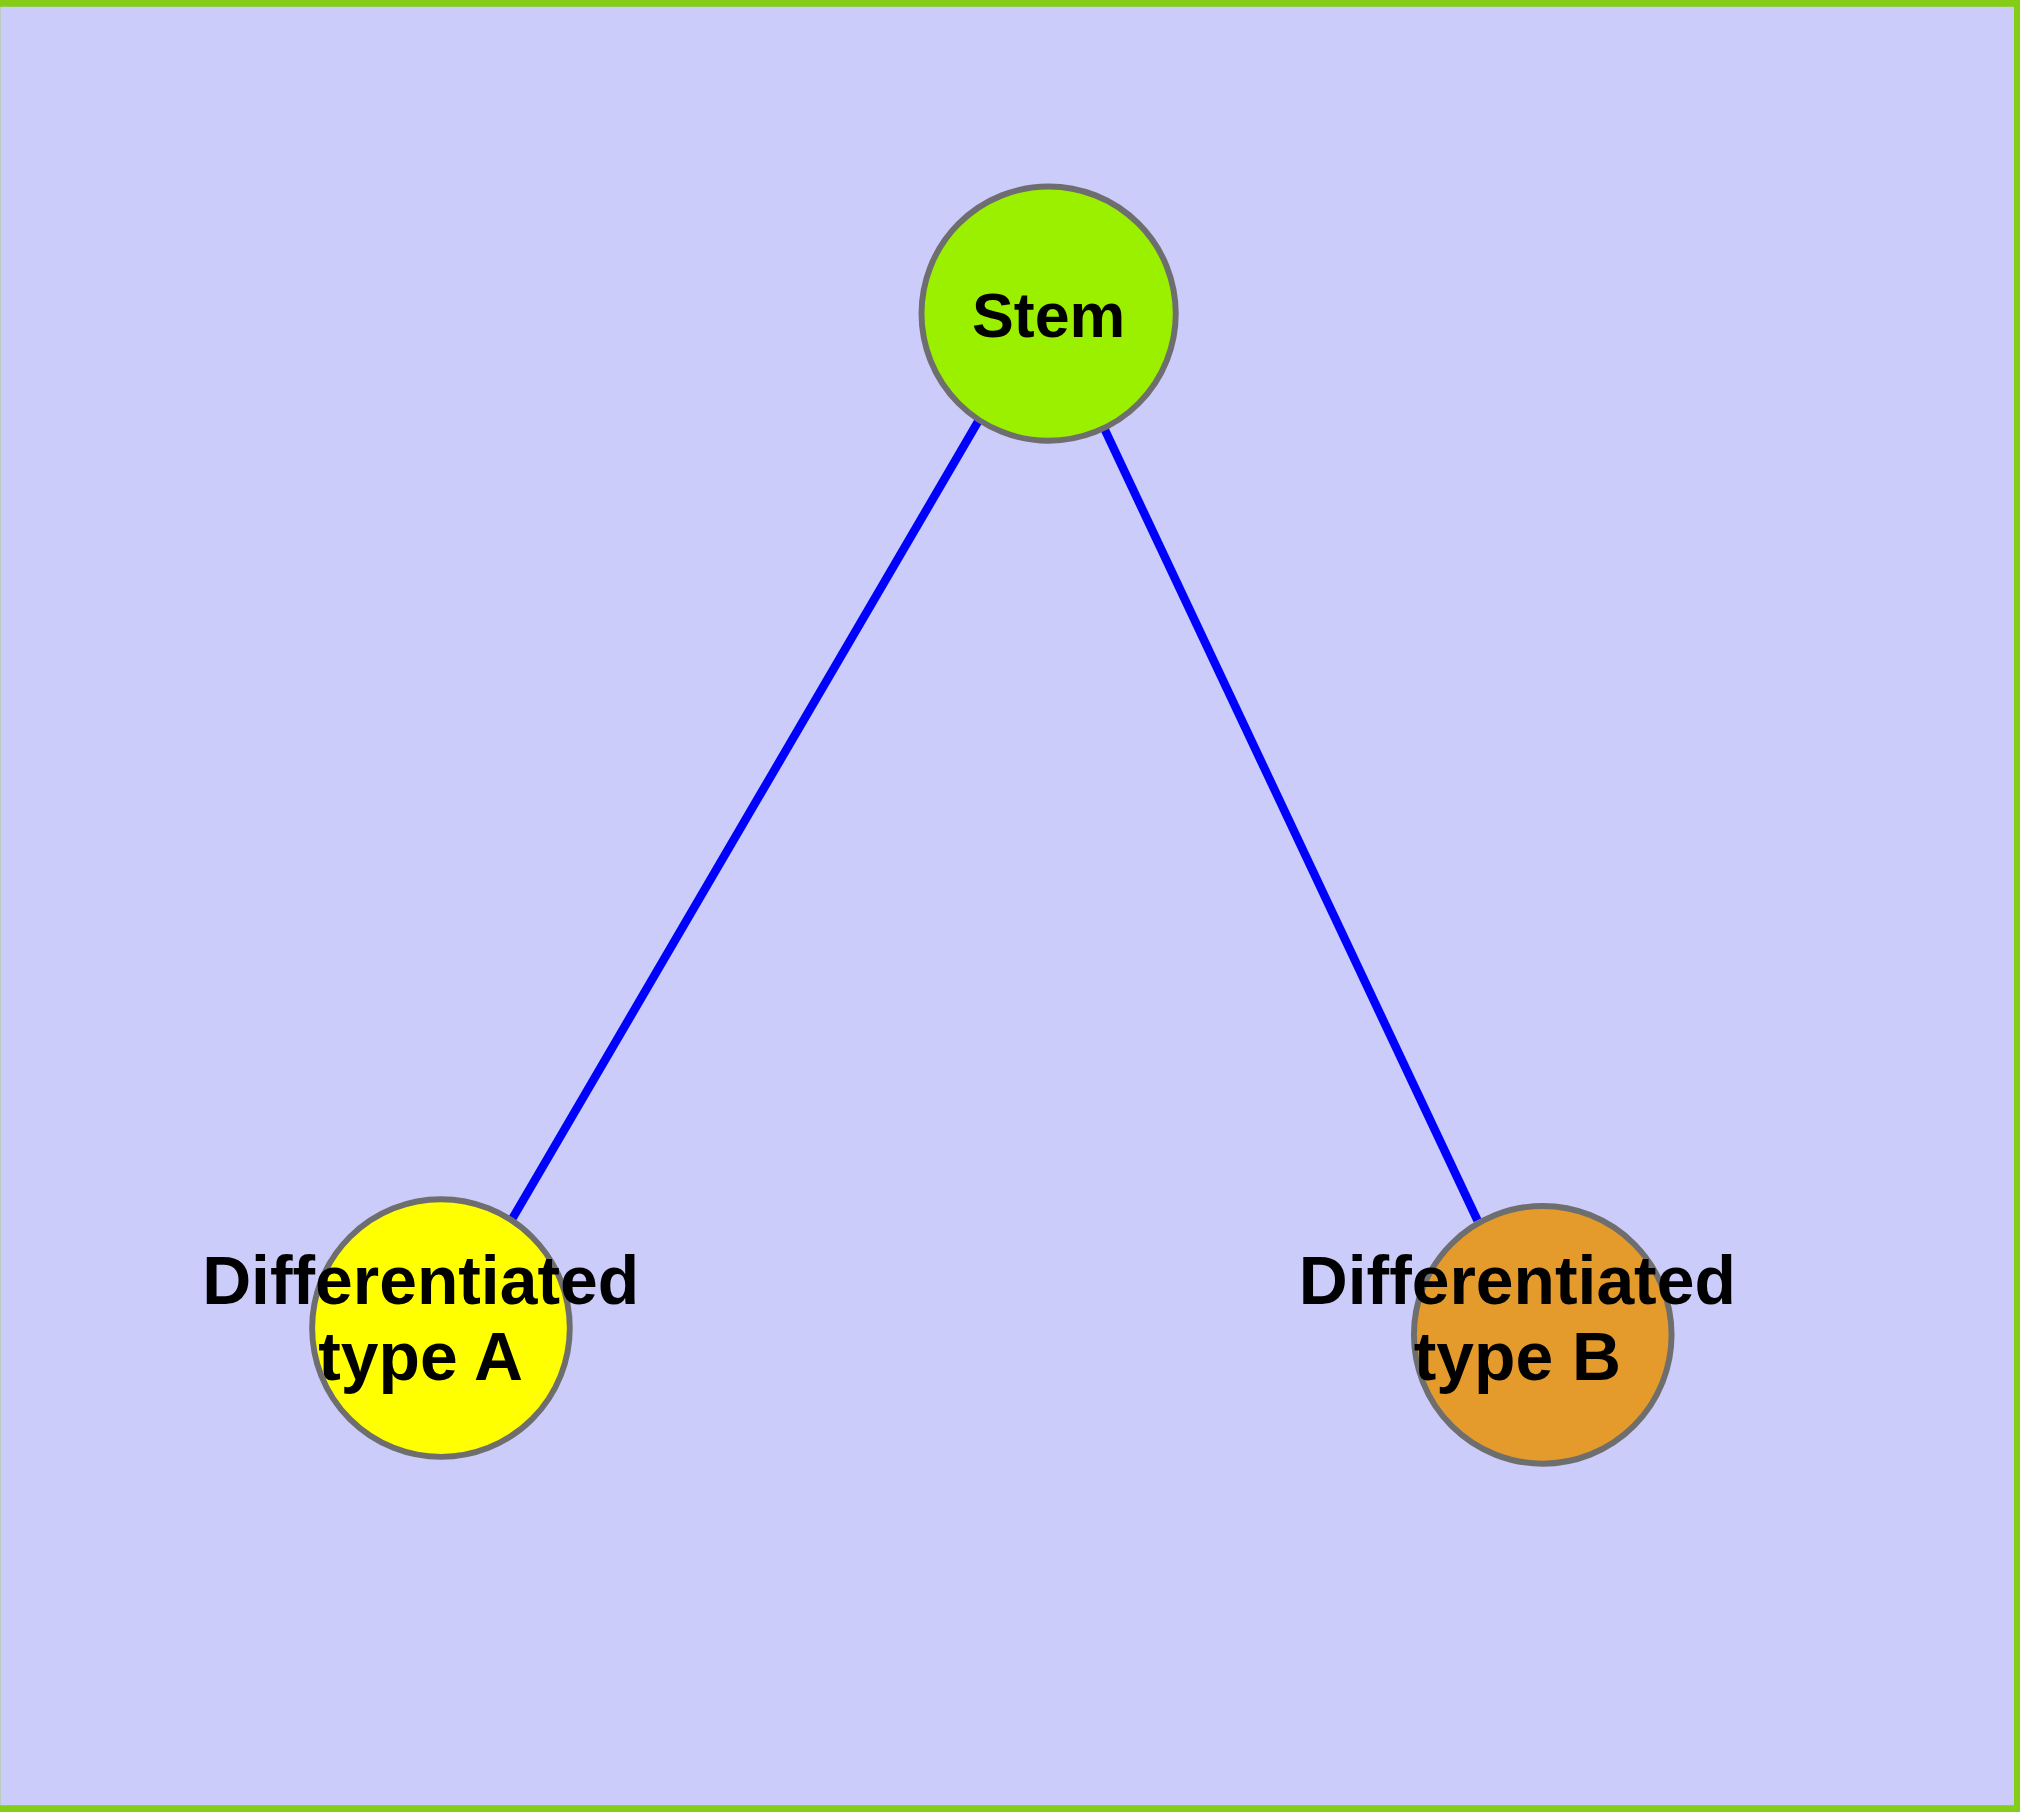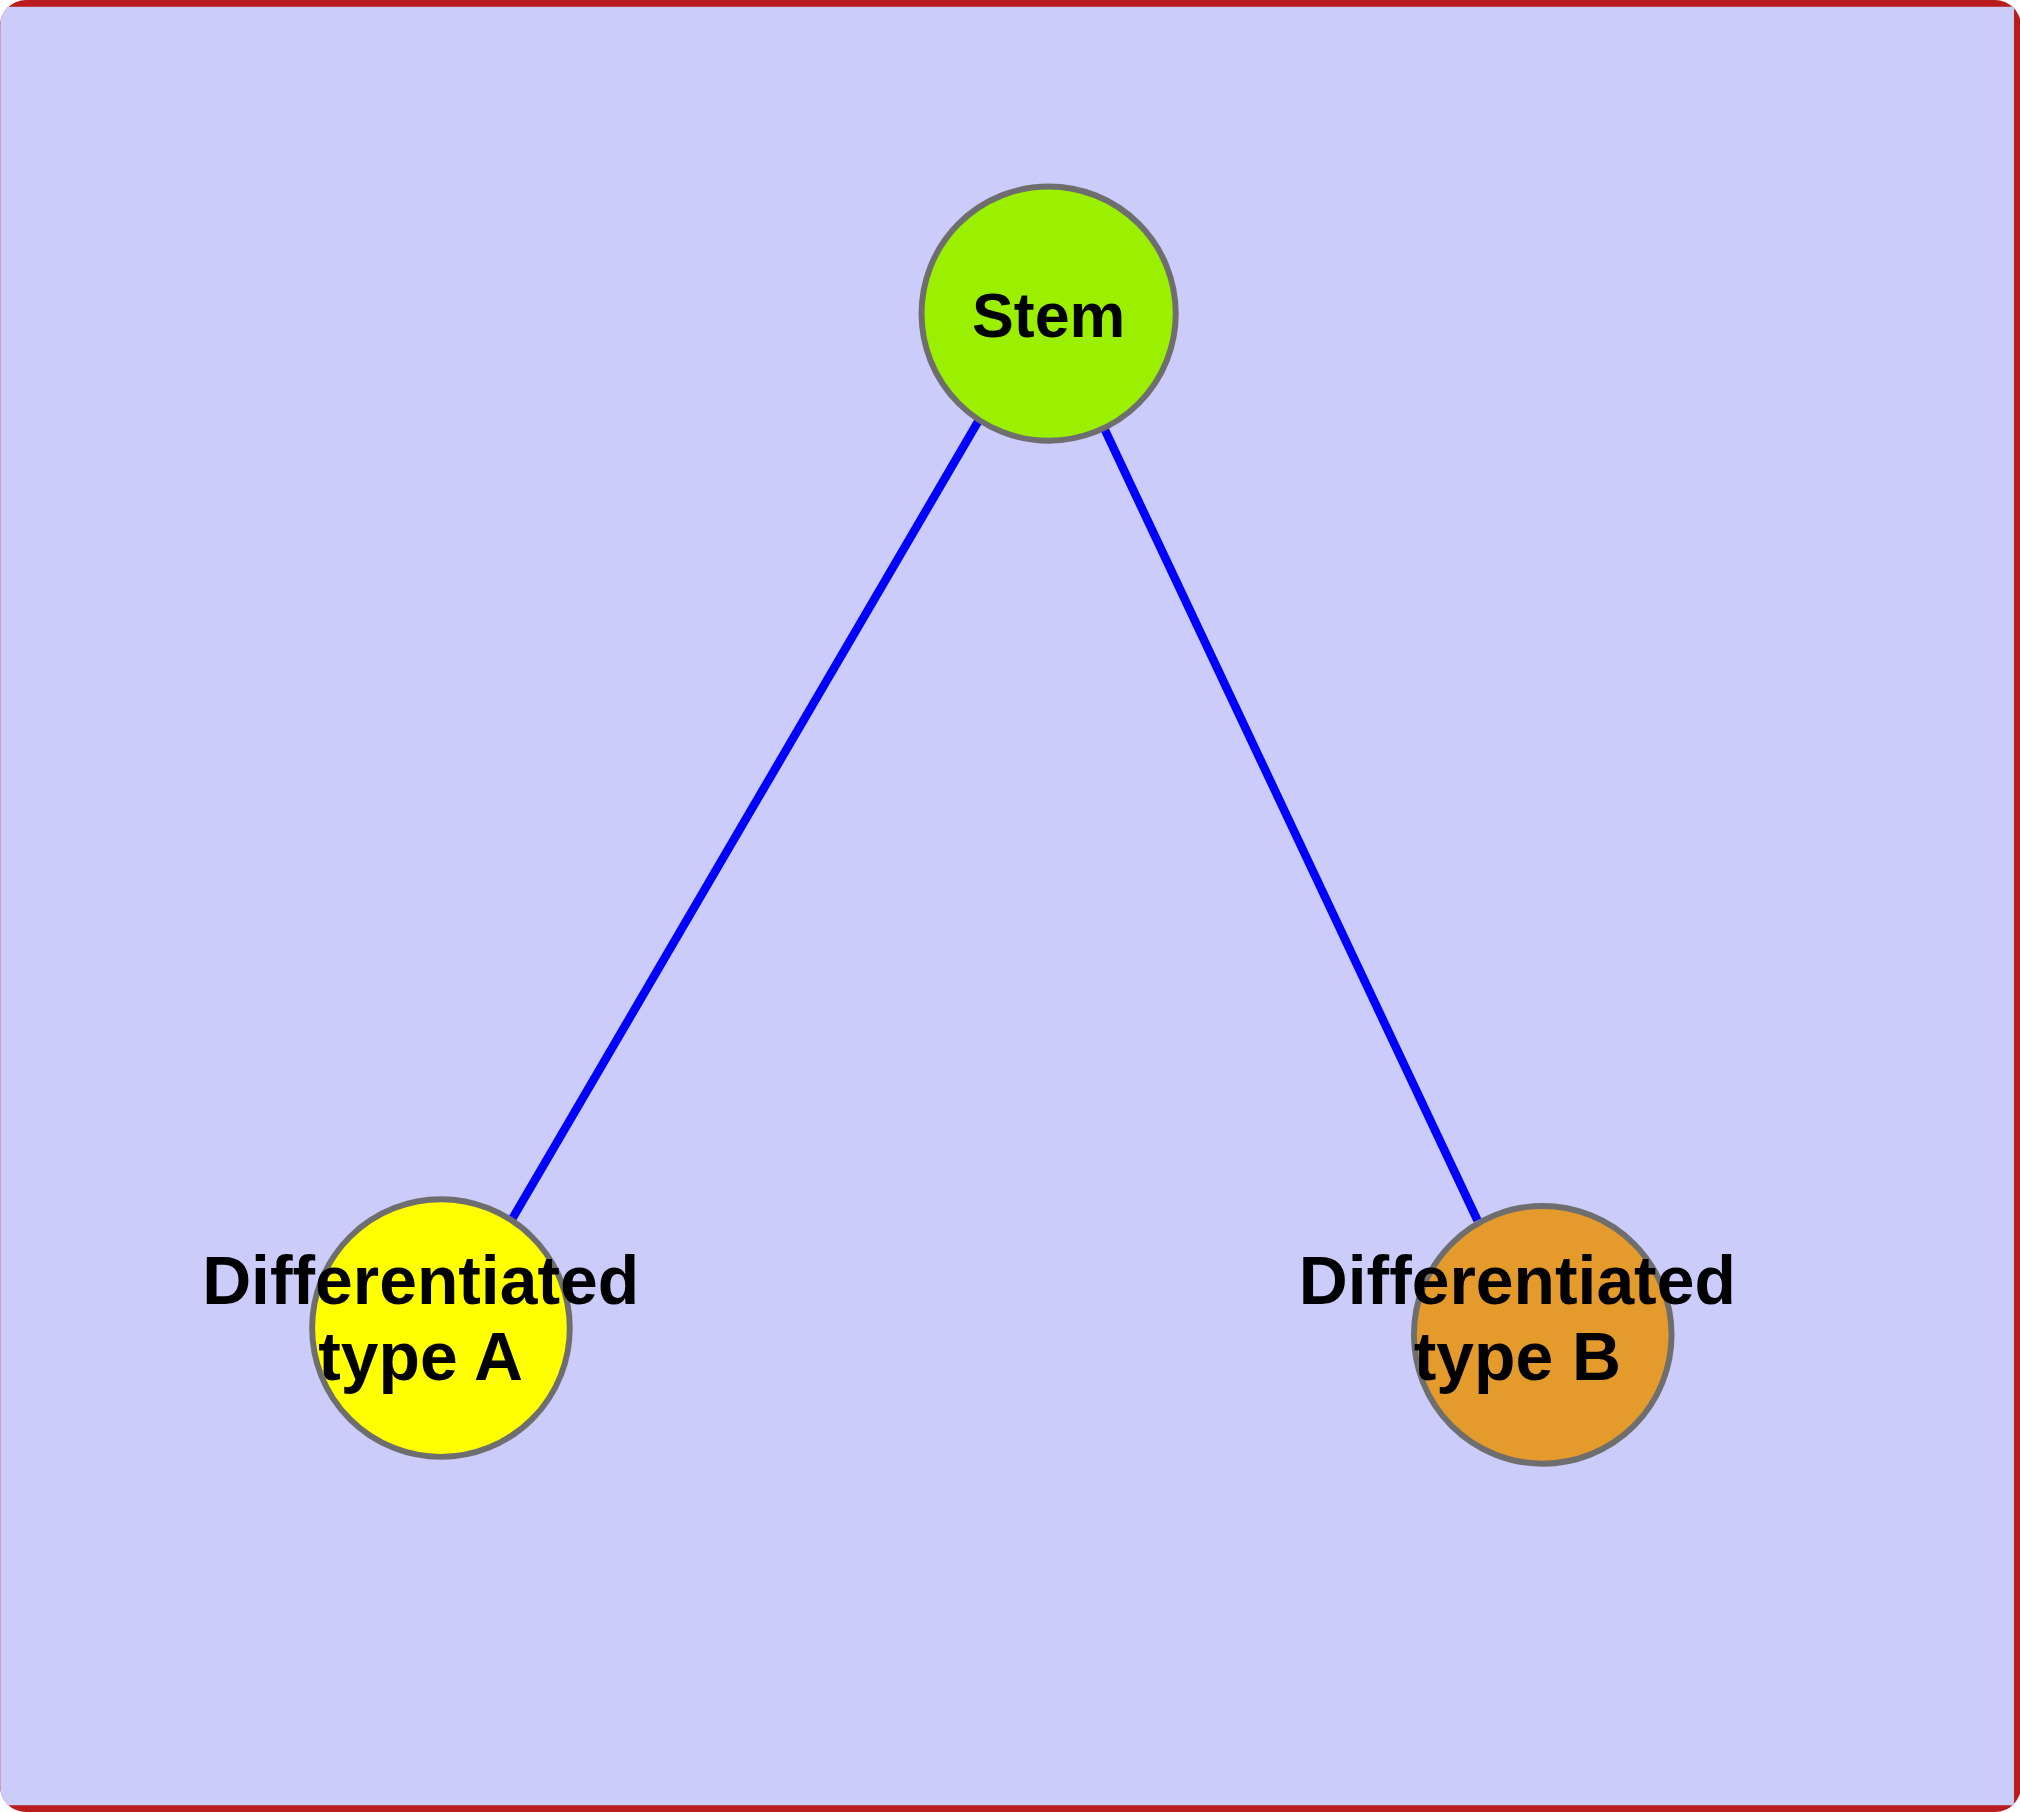--- a/index.html
+++ b/index.html
@@ -9,22 +9,21 @@
     background: #ffffff;
   }
   body {
     font-family: "Liberation Sans", sans-serif;
   }
   #canvas {
     position: relative;
     width: 2021px;
     height: 1812px;
     overflow: hidden;
-    background: #b91c1c;
-    border-radius: 26px;
+    background: #84cc16;
   }
   #graph-svg {
     position: absolute;
     left: 0;
     top: 0;
     width: 2021px;
     height: 1812px;
     display: block;
   }
   .node-label {

